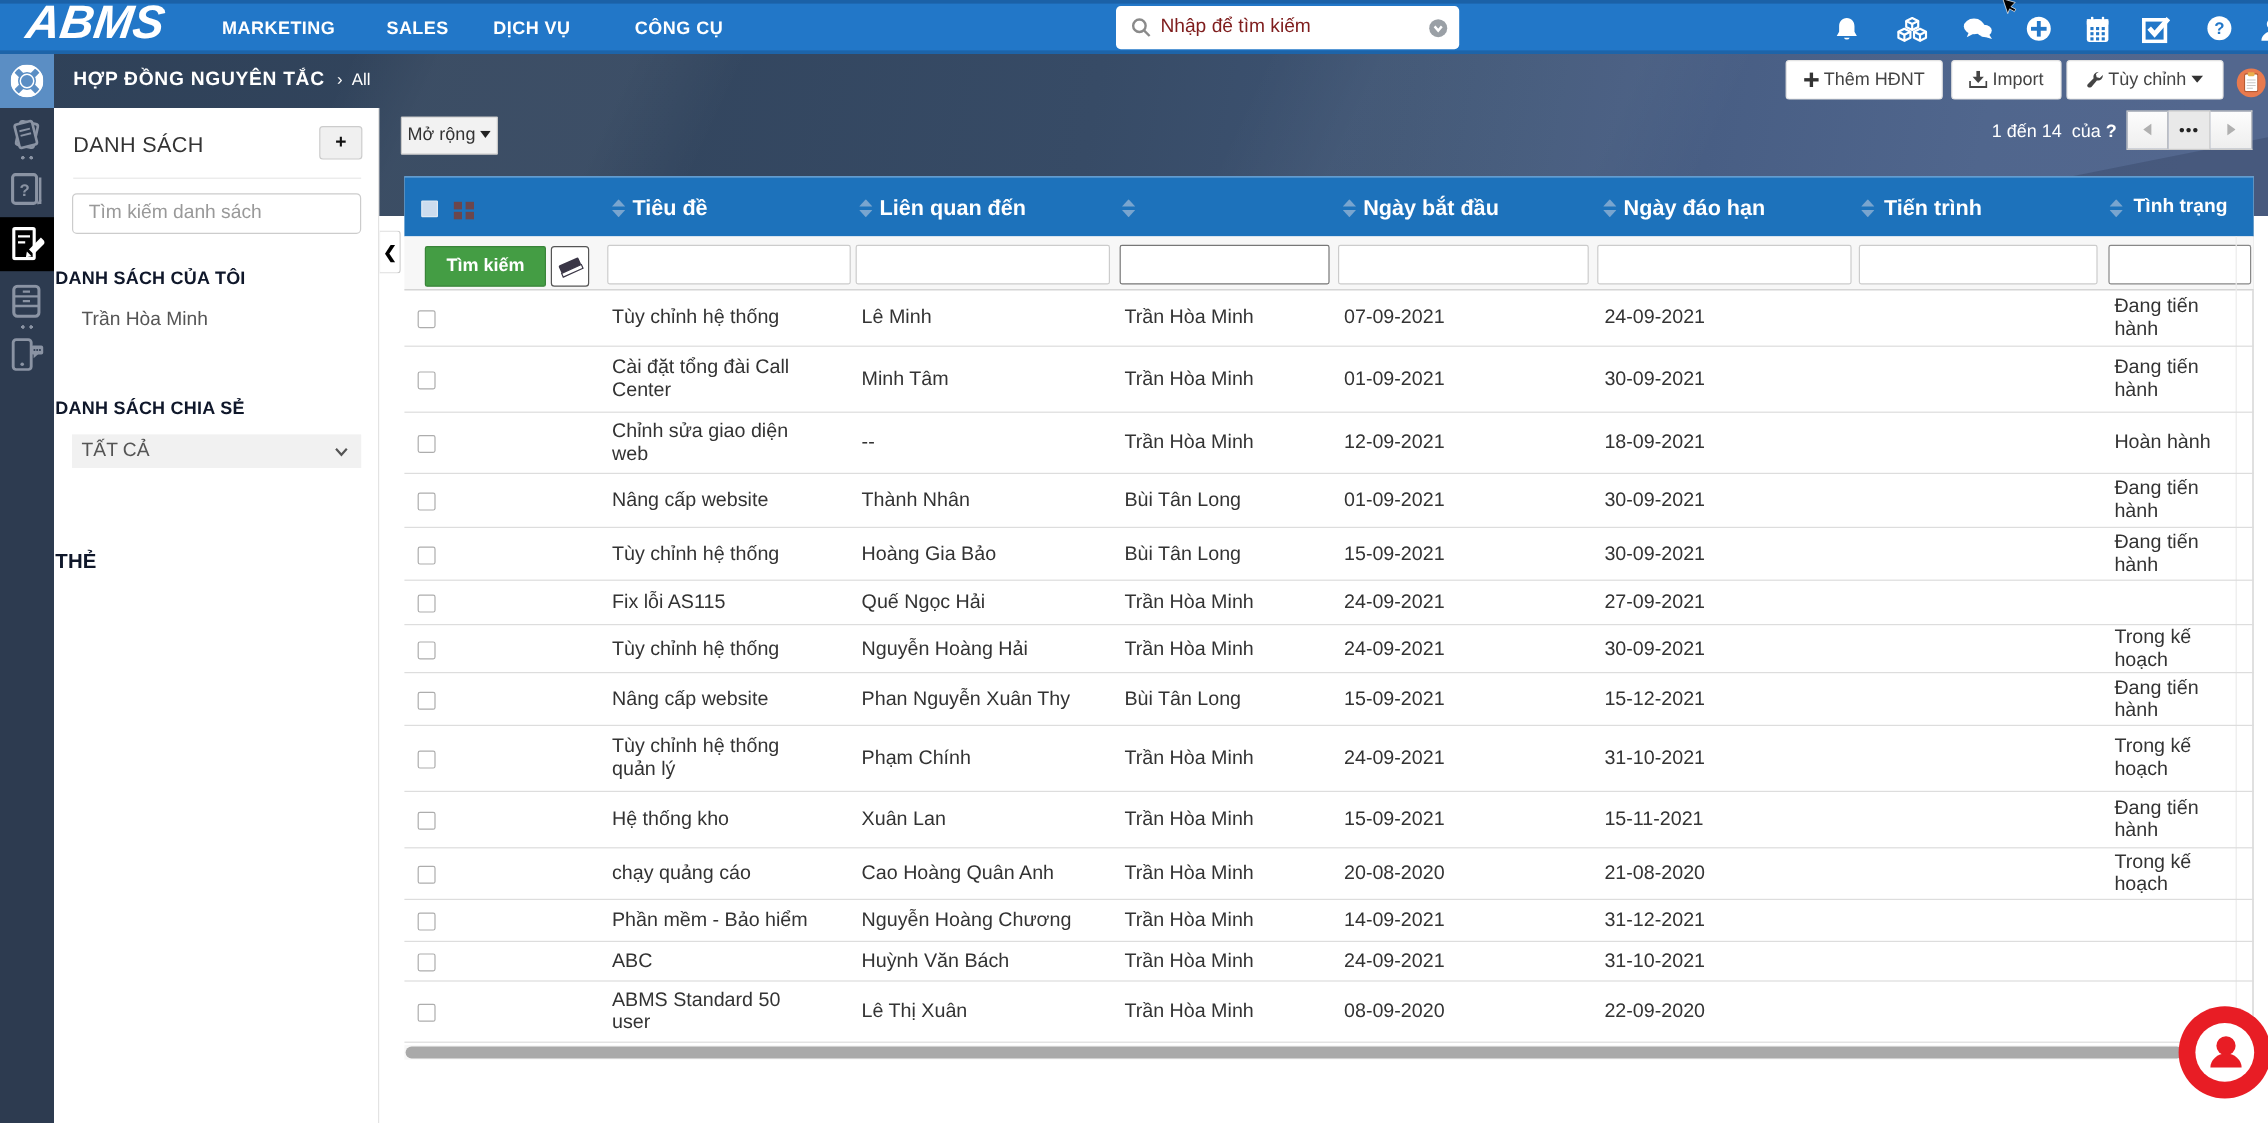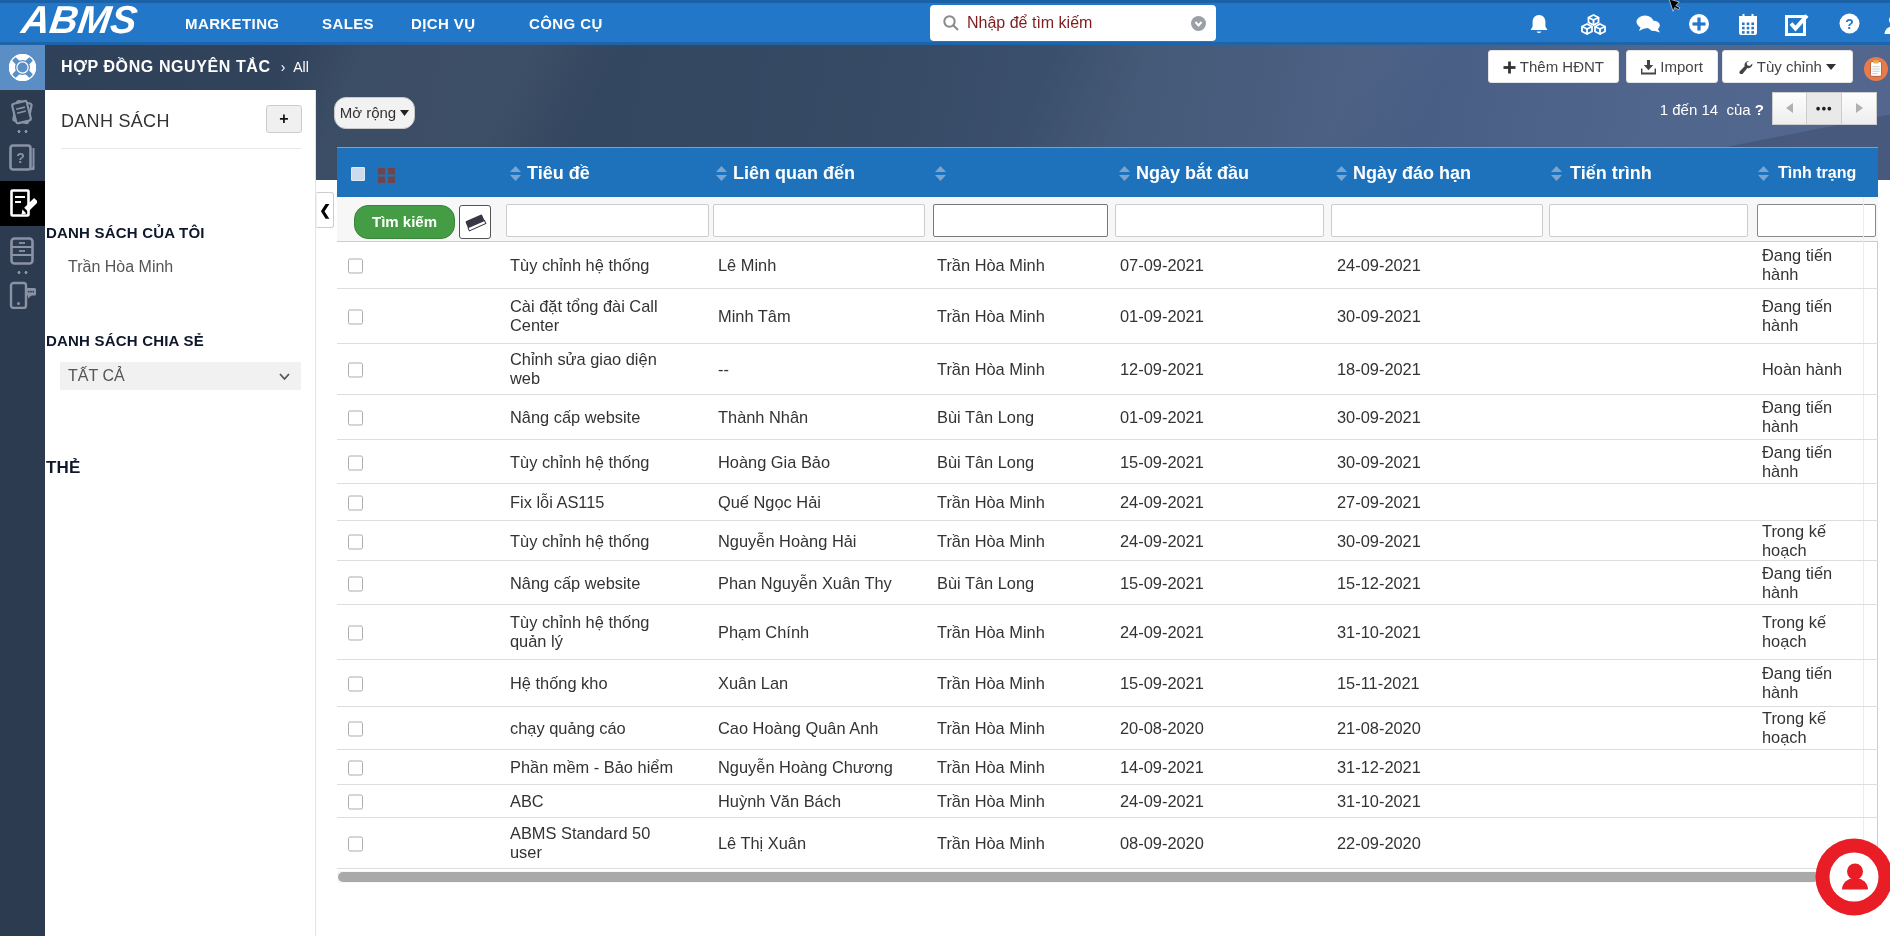--- a/index.html
+++ b/index.html
@@ -20,21 +20,21 @@
 #band .wedge{position:absolute;right:0;top:55px;width:330px;height:80px;
  background:rgba(18,30,52,.18);clip-path:polygon(100% 18%,100% 100%,0 100%)}
 #helptile{position:absolute;left:0;top:45px;width:45px;height:45px;background:#5b8ec4}
 #crumb{position:absolute;left:61px;top:58px;color:#fff;font-size:16px;font-weight:bold;letter-spacing:.6px}
 #crumb small{font-size:14px;font-weight:normal;letter-spacing:0}
 .b2btn{position:absolute;top:50px;height:33px;background:#fff;border:1px solid #e4e4e4;border-radius:3px;
  color:#444;font-size:15px;line-height:31px;text-align:center}
 #orangec{position:absolute;left:1864px;top:57px;width:24px;height:24px;border-radius:50%;background:#e87a4e}
 
 #morong{position:absolute;left:334px;top:97px;width:81px;height:32px;background:#f2f2f2;border:1px solid #c8c8c8;
- border-radius:12px;color:#333;font-size:15px;line-height:30px;text-align:center}
+ border-radius:1px;color:#333;font-size:15px;line-height:30px;text-align:center}
 #pagtext{position:absolute;left:1594px;top:101px;width:170px;color:#fff;font-size:15px;text-align:right;white-space:nowrap}
 #pagbtns{position:absolute;left:1772px;top:92px;height:33px;display:flex}
 #pagbtns .pb{width:35px;height:33px;background:linear-gradient(#fdfdfd,#eee);border:1px solid #ccc;border-left:none;
  text-align:center;line-height:31px;color:#999;font-size:14px}
 #pagbtns .pb:first-child{border-left:1px solid #ccc}
 #pagbtns .mid{background:#e9e9e9;color:#222;font-weight:bold;letter-spacing:.5px;font-size:8.5px}
 
 #rail{position:absolute;left:0;top:90px;width:45px;height:846px;background:#2d3b50}
 #railact{position:absolute;left:0;top:91px;width:45px;height:45px;background:#000}
 .rdots{position:absolute;left:17px;width:12px;height:3px;
@@ -56,21 +56,21 @@
 #ctab{position:absolute;left:316px;top:192px;width:18px;height:36px;background:#fff;border:1px solid #ccc;border-left:1px solid #eee;
  border-radius:0 3px 3px 0;color:#000;font-weight:bold;font-size:14px;text-align:center;line-height:34px}
 
 #tbl{position:absolute;left:337px;top:147px;width:1541px;height:722px;background:#fff;border-right:1px solid #ccc}
 #thead{position:absolute;left:0;top:0;width:1541px;height:50px;background:#1d72bb;border-top:1px solid #6aa4d8}
 .hl{position:absolute;top:0;height:50px;line-height:50px;color:#fff;font-size:18px;font-weight:bold;white-space:nowrap}
 .sortic{position:absolute;top:18px}
 #selall{position:absolute;left:14px;top:19px;width:14px;height:14px;background:#ccdcee;border:1px solid #dfeaf4;border-radius:1px}
 #gridic{position:absolute;left:41px;top:20px}
 #filter{position:absolute;left:0;top:50px;width:1541px;height:45px;background:#f7f7f7;border-bottom:1px solid #ccc}
-#btngreen{position:absolute;left:17px;top:8px;width:101px;height:34px;background:#449d44;border:1px solid #398439;border-radius:14px;
+#btngreen{position:absolute;left:17px;top:8px;width:101px;height:34px;background:#449d44;border:1px solid #398439;border-radius:2px;
  color:#fff;font-size:15px;font-weight:bold;text-align:center;line-height:32px}
 #btnerase{position:absolute;left:122px;top:8px;width:32px;height:34px;background:#fff;border:1px solid #555;border-radius:3px}
 .fin{position:absolute;top:7px;height:33px;background:#fff;border:1px solid #ccc;border-radius:2px}
 .row{position:relative;width:1541px;border-bottom:1px solid #ddd}
 .cell{position:absolute;top:50%;transform:translateY(-50%);font-size:16.4px;color:#333;line-height:19px;white-space:nowrap}
 .cb{position:absolute;left:11px;top:calc(50% + 1px);transform:translateY(-50%);width:15px;height:15px;border:1px solid #adadad;border-radius:2px;background:#fff}
 #rows{position:absolute;left:0;top:95px;width:1541px}
 #colline{position:absolute;left:1526px;top:50px;width:1px;height:672px;background:#ececec}
 
 #hsb{position:absolute;left:337px;top:871px;width:1541px;height:12px;background:#f7f7f7}
@@ -258,20 +258,21 @@
         <circle cx="19.7" cy="10.7" r="0.9"></circle>
         <circle cx="22" cy="10.7" r="0.9"></circle>
         <circle cx="24.3" cy="10.7" r="0.9"></circle>
       </g>
     </svg>
 </div>
 <div id="side">
 <h1>DANH SÁCH</h1>
 <div id="sideplus">+</div>
 <div id="sidehr"></div>
+<div id="sidesearch">Tìm kiếm danh sách</div>
 <div class="sideh2" style="top:134px">DANH SÁCH CỦA TÔI</div>
 <div class="sideitem" style="top:168px">Trần Hòa Minh</div>
 <div class="sideh2" style="top:242px">DANH SÁCH CHIA SẺ</div>
 <div id="tatca">TẤT CẢ<svg width="13" height="13" viewBox="0 0 13 13">
         <polyline points="2,4 6.5,9 11,4" fill="none" stroke="#555" stroke-width="1.8"></polyline>
       </svg></div>
 <div class="sideh2" style="top:368px;font-size:17px">THẺ</div>
 </div>
 <div id="ctab">❮</div>
 <div id="tbl">

